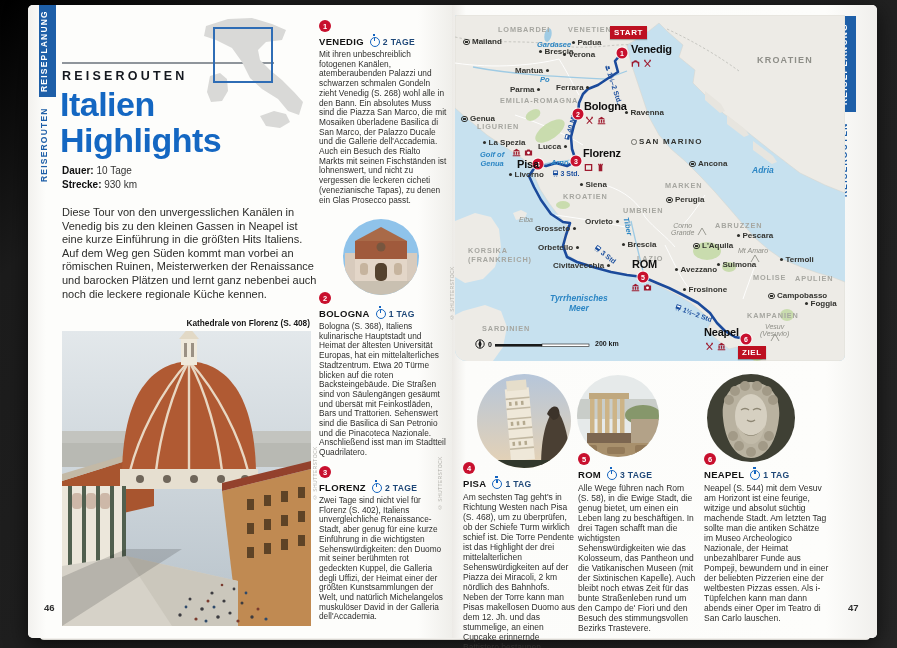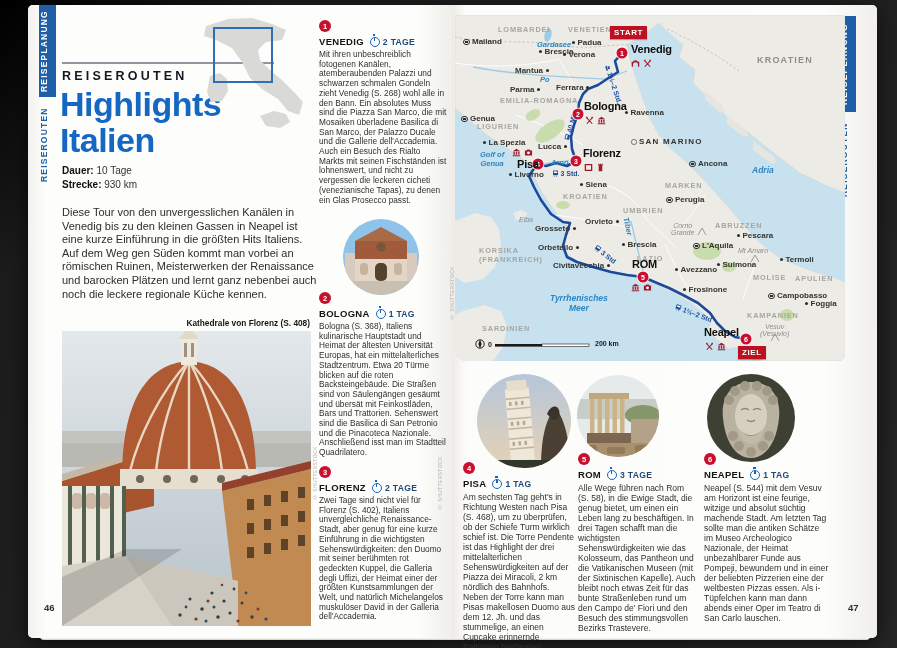--- a/index.html
+++ b/index.html
@@ -85,22 +85,22 @@
 
   <div class="vtab solid" style="left:39px;top:5px;height:92px;">REISEPLANUNG</div>
   <div class="vtab plain" style="left:39px;top:100px;height:90px;">REISEROUTEN</div>
 
   <div class="vtab solid" style="left:839px;top:16px;height:96px;">REISEPLANUNG</div>
   <div class="vtab plain" style="left:839px;top:116px;height:88px;">REISEROUTEN</div>
 
   <div class="kicker-rule"></div>
   <div class="kicker">REISEROUTEN</div>
   <div class="title">
+    <div>Italien</div>
     <div>Highlights</div>
-    <div>Italien</div>
   </div>
   <div class="stats">
     <div><b>Dauer:</b> <span>10 Tage</span></div>
     <div><b>Strecke:</b> <span>930 km</span></div>
   </div>
   <p class="intro">Diese Tour von den unvergesslichen Kanälen in Venedig bis zu den kleinen Gassen in Neapel ist eine kurze Einführung in die größten Hits Italiens. Auf dem Weg gen Süden kommt man vorbei an römischen Ruinen, Meisterwerken der Renaissance und barocken Plätzen und lernt ganz nebenbei auch noch die leckere regionale Küche kennen.</p>
   <div class="caption">Kathedrale von Florenz (S. 408)</div>
 
   <div class="inset">
     <svg viewBox="0 0 120 118">
@@ -331,21 +331,21 @@
         <div class="ml m-region" style="left: 45px; top: 81px;">EMILIA-ROMAGNA</div>
         <div class="ml m-region" style="left: 22px; top: 107px;">LIGURIEN</div>
         <div class="ml m-region" style="left: 108px; top: 177px;">KROATIEN</div>
         <div class="ml m-region" style="left: 168px; top: 191px;">UMBRIEN</div>
         <div class="ml m-region" style="left: 210px; top: 166px;">MARKEN</div>
         <div class="ml m-region" style="left: 182px; top: 239px;">LAZIO</div>
         <div class="ml m-region" style="left: 260px; top: 206px;">ABRUZZEN</div>
         <div class="ml m-region" style="left: 298px; top: 258px;">MOLISE</div>
         <div class="ml m-region" style="left: 340px; top: 259px;">APULIEN</div>
         <div class="ml m-region" style="left: 292px; top: 296px;">KAMPANIEN</div>
-        <div class="ml m-region" style="left: 24px; top: 231px;">KORSIKA
+        <div class="ml m-region" style="left: 13px; top: 231px;">KORSIKA
 (FRANKREICH)</div>
         <div class="ml m-region" style="left: 27px; top: 309px;">SARDINIEN</div>
         <div class="ml m-country" style="left: 302px; top: 40px;">KROATIEN</div>
         <div class="ml m-country m-city ring" style="left: 176px; top: 122px;">SAN MARINO</div>
         <div class="ml m-city bull" style="left: 8px; top: 22px;">Mailand</div>
         <div class="ml m-city dotl" style="left: 84px; top: 32px;">Brescia</div>
         <div class="ml m-city dotl" style="left: 108px; top: 35px;">Verona</div>
         <div class="ml m-city dotl" style="left: 117px; top: 23px;">Padua</div>
         <div class="ml m-city dotr" style="left: 60px; top: 51px;">Mantua</div>
         <div class="ml m-city dotr" style="left: 55px; top: 70px;">Parma</div>

